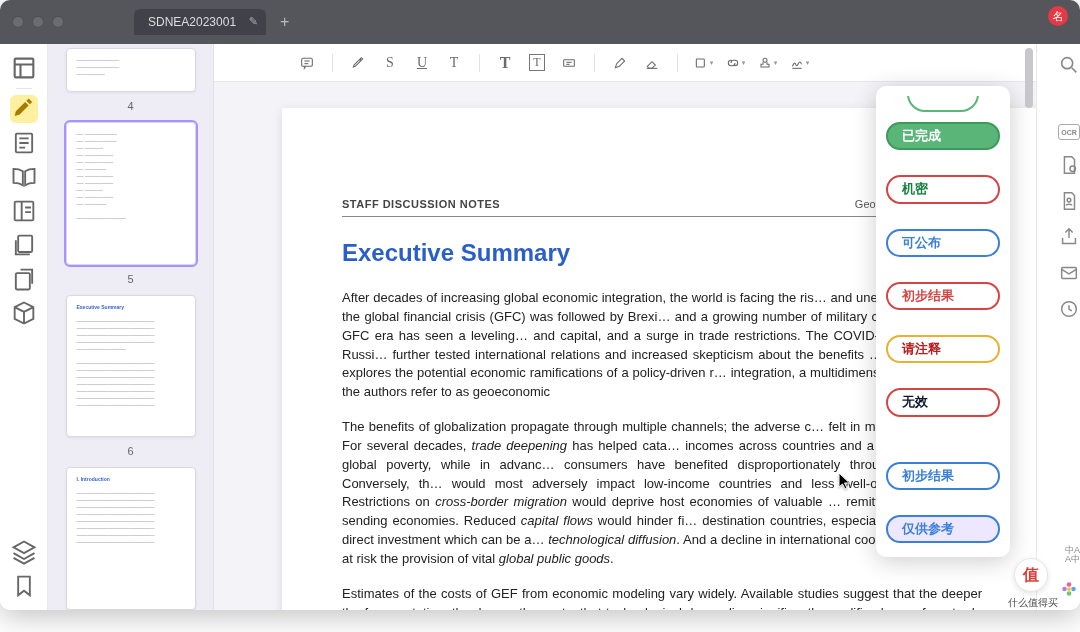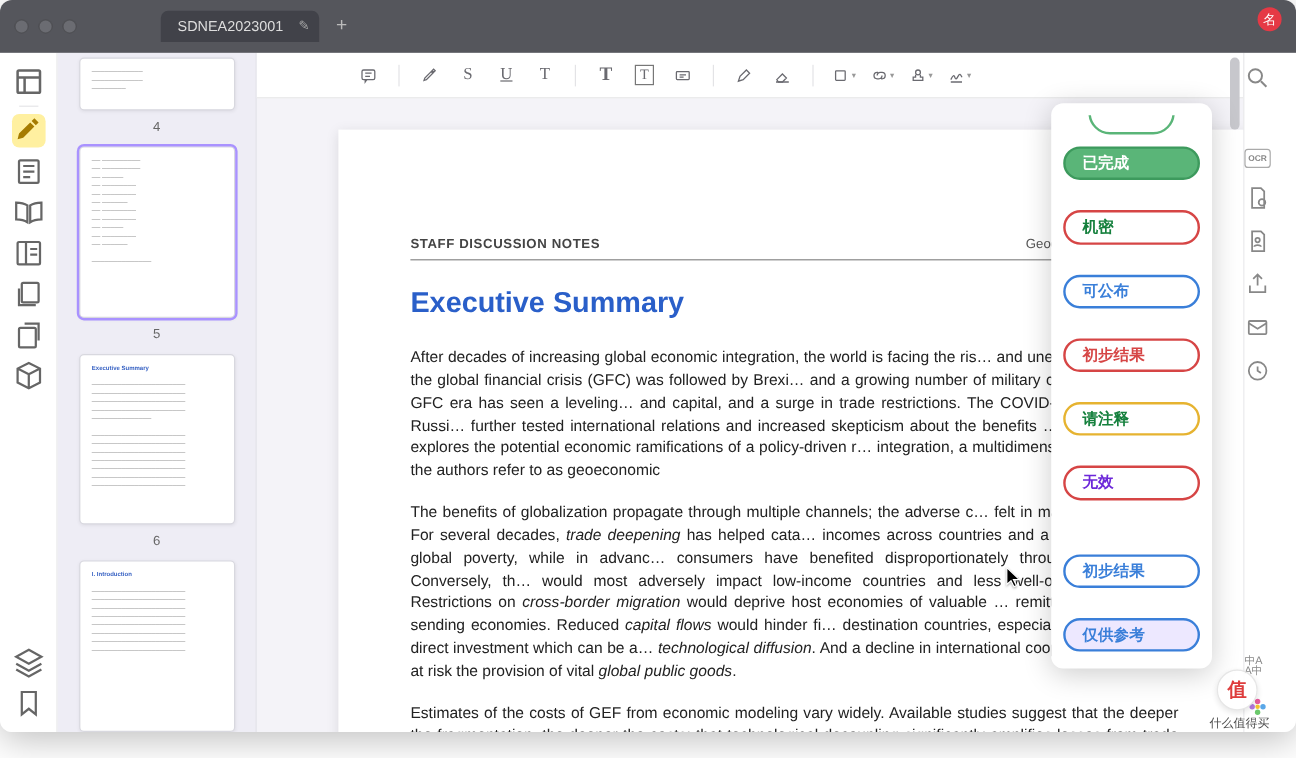--- a/index.html
+++ b/index.html
@@ -14,21 +14,21 @@
 .tabgroup { display:flex; align-items:center; margin-left:70px; }
 .tab { background:#414249; color:#ddd; padding:6px 30px 6px 14px; font-size:12px; border-radius:6px 6px 0 0; position:relative; }
 .tab .edit-ic { position:absolute; right:8px; top:6px; color:#aaa; font-size:11px;}
 .newtab { color:#bbb; margin-left:14px; font-size:16px; }
 .avatar { position:absolute; right:12px; top:6px; width:20px; height:20px; border-radius:50%; background:#e53945; color:#fff; font-size:11px; display:flex; align-items:center; justify-content:center;}
 .body { flex:1; display:flex; min-height:0;}
 .railL { width:48px; background:#fff; border-right:1px solid #e8e8ea; display:flex; flex-direction:column; align-items:center; padding-top:10px; gap:6px;}
 .railL .ricon { width:28px; height:28px; display:flex; align-items:center; justify-content:center; border-radius:6px; color:#666; font-size:14px;}
 .railL .ricon.active { background:#fff0a0; color:#a67c00;}
 .railL .spacer { flex:1; }
-.railR { width:44px; background:#fff; border-left:1px solid #e8e8ea; display:flex; flex-direction:column; align-items:flex-start; padding-top:10px; gap:14px; color:#888; font-size:13px;}
+.railR { width:44px; background:#fff; border-left:1px solid #e8e8ea; display:flex; flex-direction:column; align-items:flex-end; padding-top:10px; gap:14px; color:#888; font-size:13px;}
 .railR .ricon { width:22px; height:22px; display:flex; align-items:center; justify-content:center;}
 .railR .spacer2 { flex:1;}
 .railR .mini { font-size:9px; color:#888; text-align:center; line-height:1;}
 .flower svg { width:18px; height:18px; }
 .thumbs { width:166px; background:#eeedf5; border-right:1px solid #e2e2e6; overflow:hidden; display:flex; flex-direction:column; align-items:center; padding-top:4px; gap:6px;}
 .thumb { width:130px; background:#fff; border:1px solid #d8d8df; border-radius:4px; box-shadow:0 1px 3px rgba(0,0,0,.06);}
 .thumb.sel { outline:2px solid #a992ff; }
 .thumb .inner { padding:8px 10px; font-size:5px; color:#777; line-height:1.4;}
 .pgnum { font-size:11px; color:#666; margin:2px 0 4px;}
 .stage { flex:1; background:#f4f3f8; display:flex; flex-direction:column; min-width:0;}
@@ -315,22 +315,22 @@
 
 <div class="popover">
   <div style="height:20px;overflow:hidden;display:flex;justify-content:center;margin-bottom:6px;">
     <div style="width:72px;height:36px;border:2px solid #5ab578;border-radius:18px;margin-top:-20px;"></div>
   </div>
   <div class="stamps" id="stamps-host">
       <div class="stamp" style="color: rgb(255, 255, 255); border-color: rgb(61, 154, 93); background: rgb(90, 181, 120);">已完成</div>
       <div class="stamp" style="color: #15803d; border-color: rgb(214, 69, 69); background: rgb(255, 255, 255);">机密</div>
       <div class="stamp" style="color: rgb(58, 127, 217); border-color: rgb(58, 127, 217); background: rgb(255, 255, 255);">可公布</div>
       <div class="stamp" style="color: rgb(214, 69, 69); border-color: rgb(214, 69, 69); background: rgb(255, 255, 255);">初步结果</div>
-      <div class="stamp" style="color: #15803d; border-color: rgb(230, 179, 48); background: rgb(255, 255, 255);">请注释</div>
-      <div class="stamp" style="color: #6d28d9; border-color: rgb(214, 69, 69); background: rgb(255, 255, 255);">无效</div>
+      <div class="stamp" style="color: #b91c1c; border-color: rgb(230, 179, 48); background: rgb(255, 255, 255);">请注释</div>
+      <div class="stamp" style="color: #0f172a; border-color: rgb(214, 69, 69); background: rgb(255, 255, 255);">无效</div>
       <div class="stamp" style="color: rgb(58, 127, 217); border-color: rgb(58, 127, 217); background: rgb(255, 255, 255); margin-top: 20px;">初步结果</div>
       <div class="stamp hovered" style="color: rgb(58, 127, 217); border-color: rgb(58, 127, 217); background: rgb(237, 232, 255);">仅供参考</div>
     </div>
 </div>
 
 <div class="cursor" style="top:472px; left:838px;">
   <svg viewBox="0 0 14 18">
       <path d="M1 1l0 14 3.5-3 2.5 5 2-1-2.5-5 5 0z" fill="#000" stroke="#fff" stroke-width="1"></path>
     </svg>
 </div>

